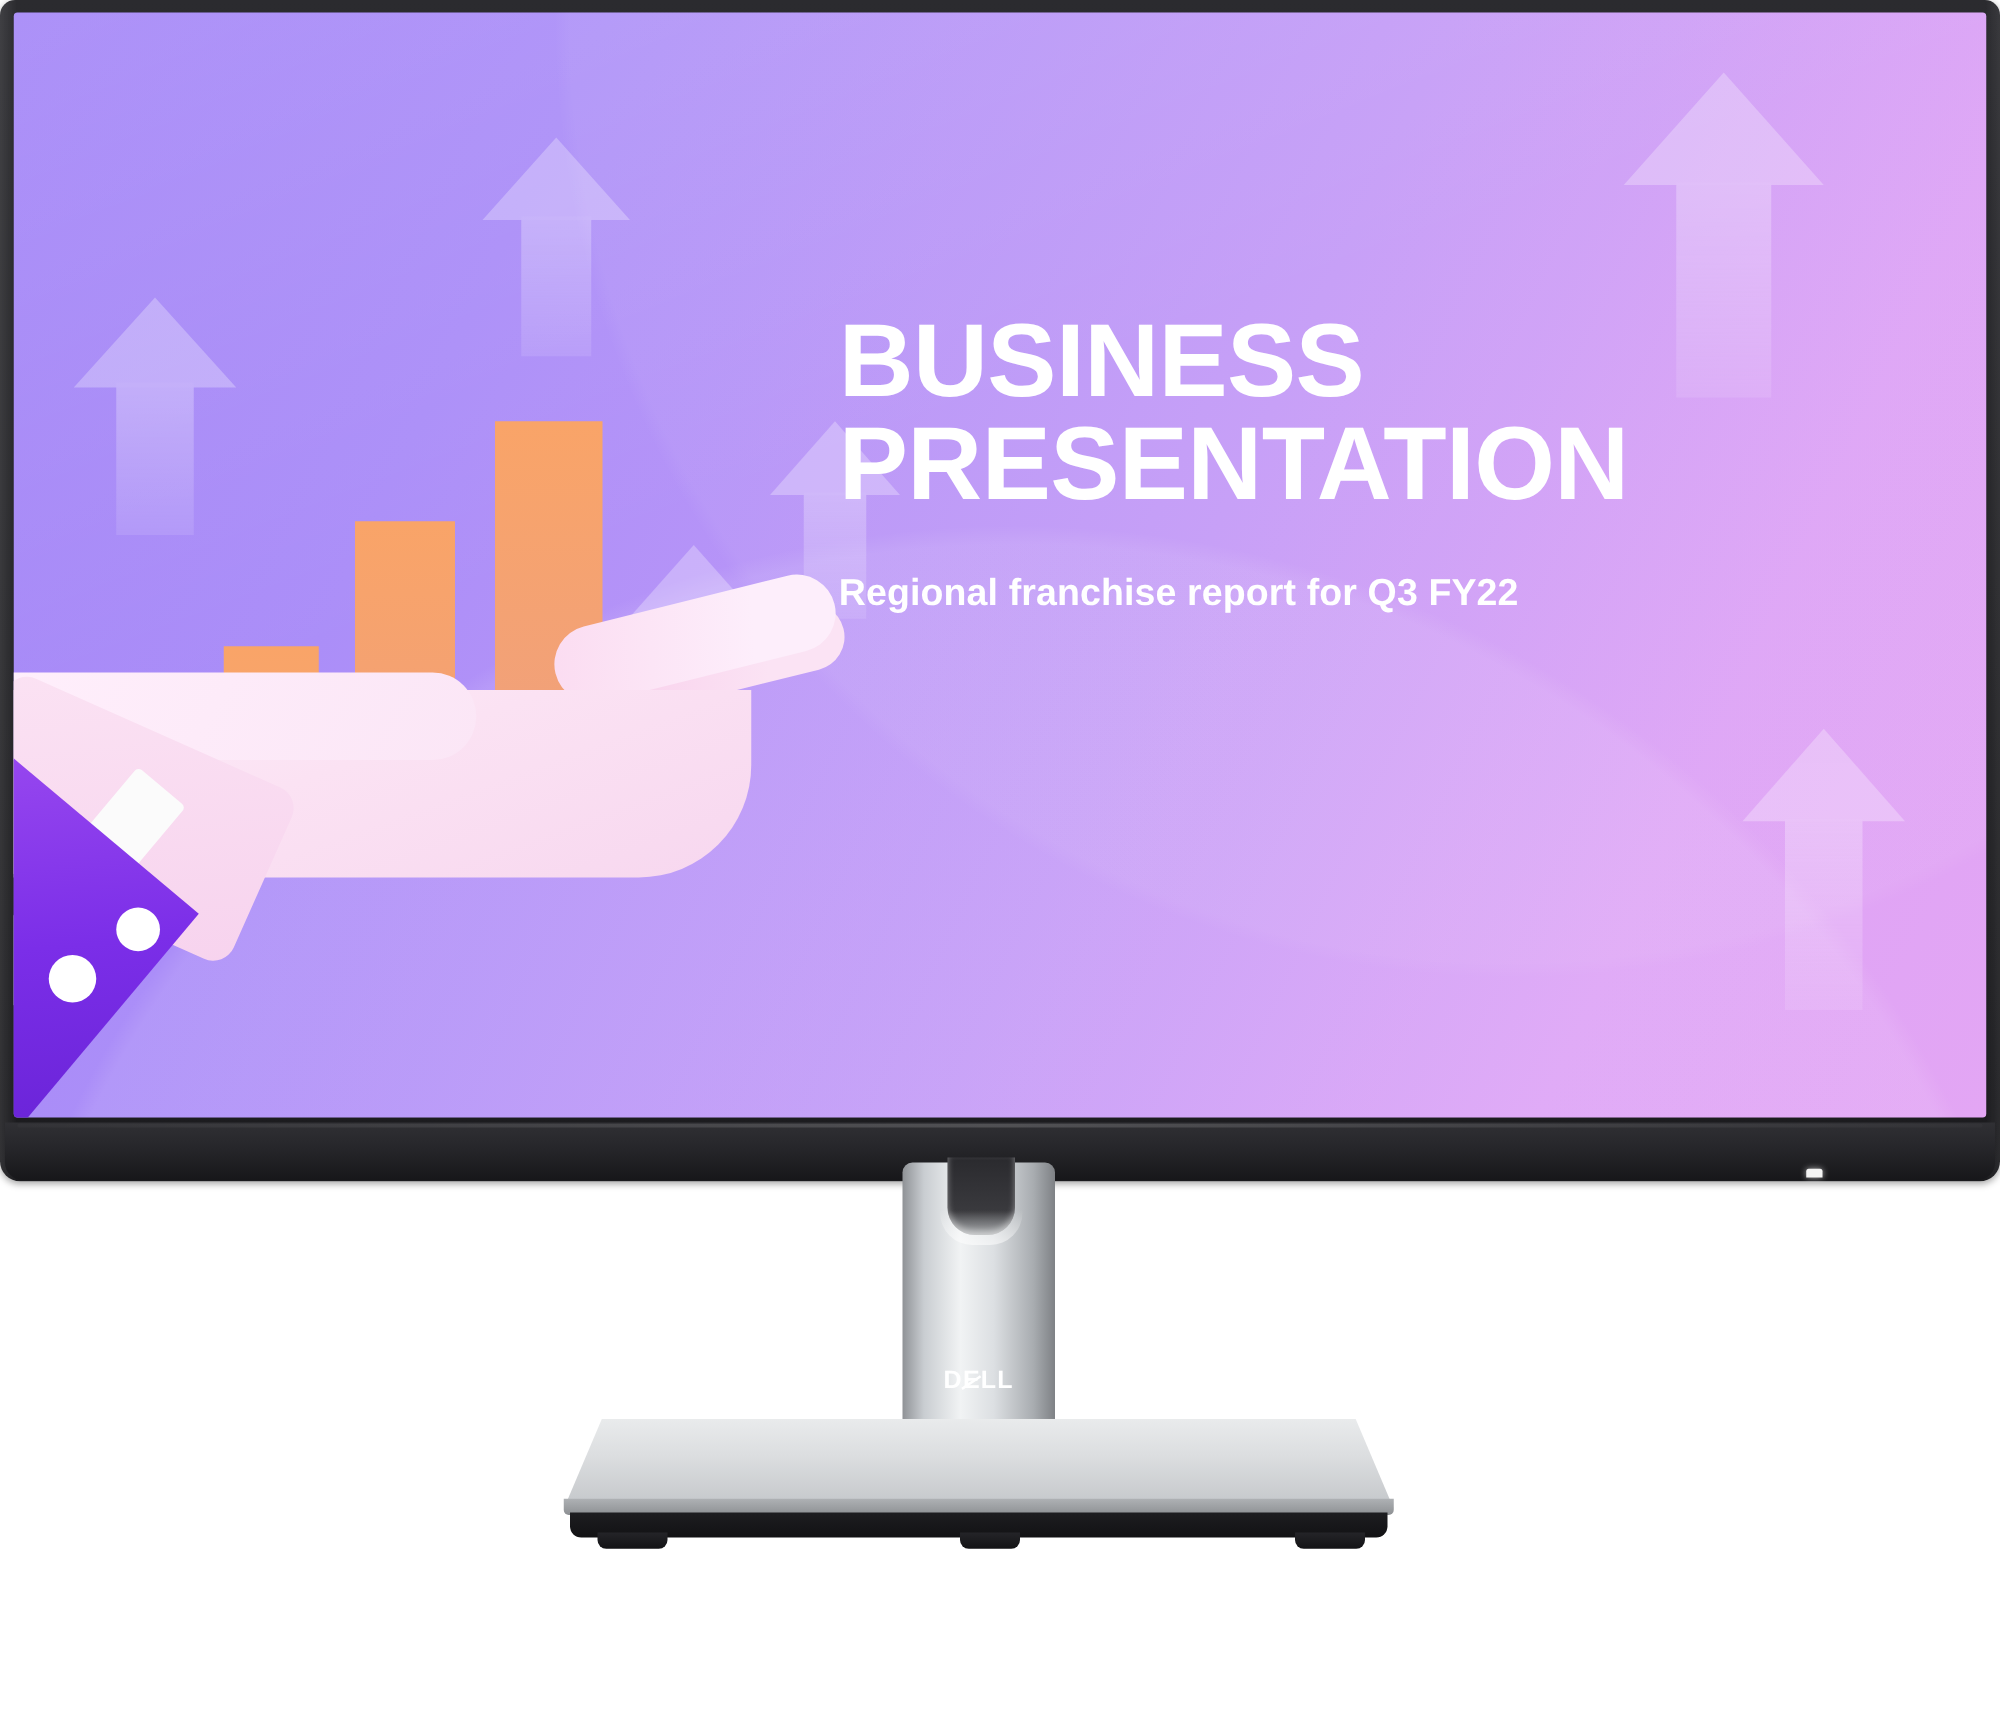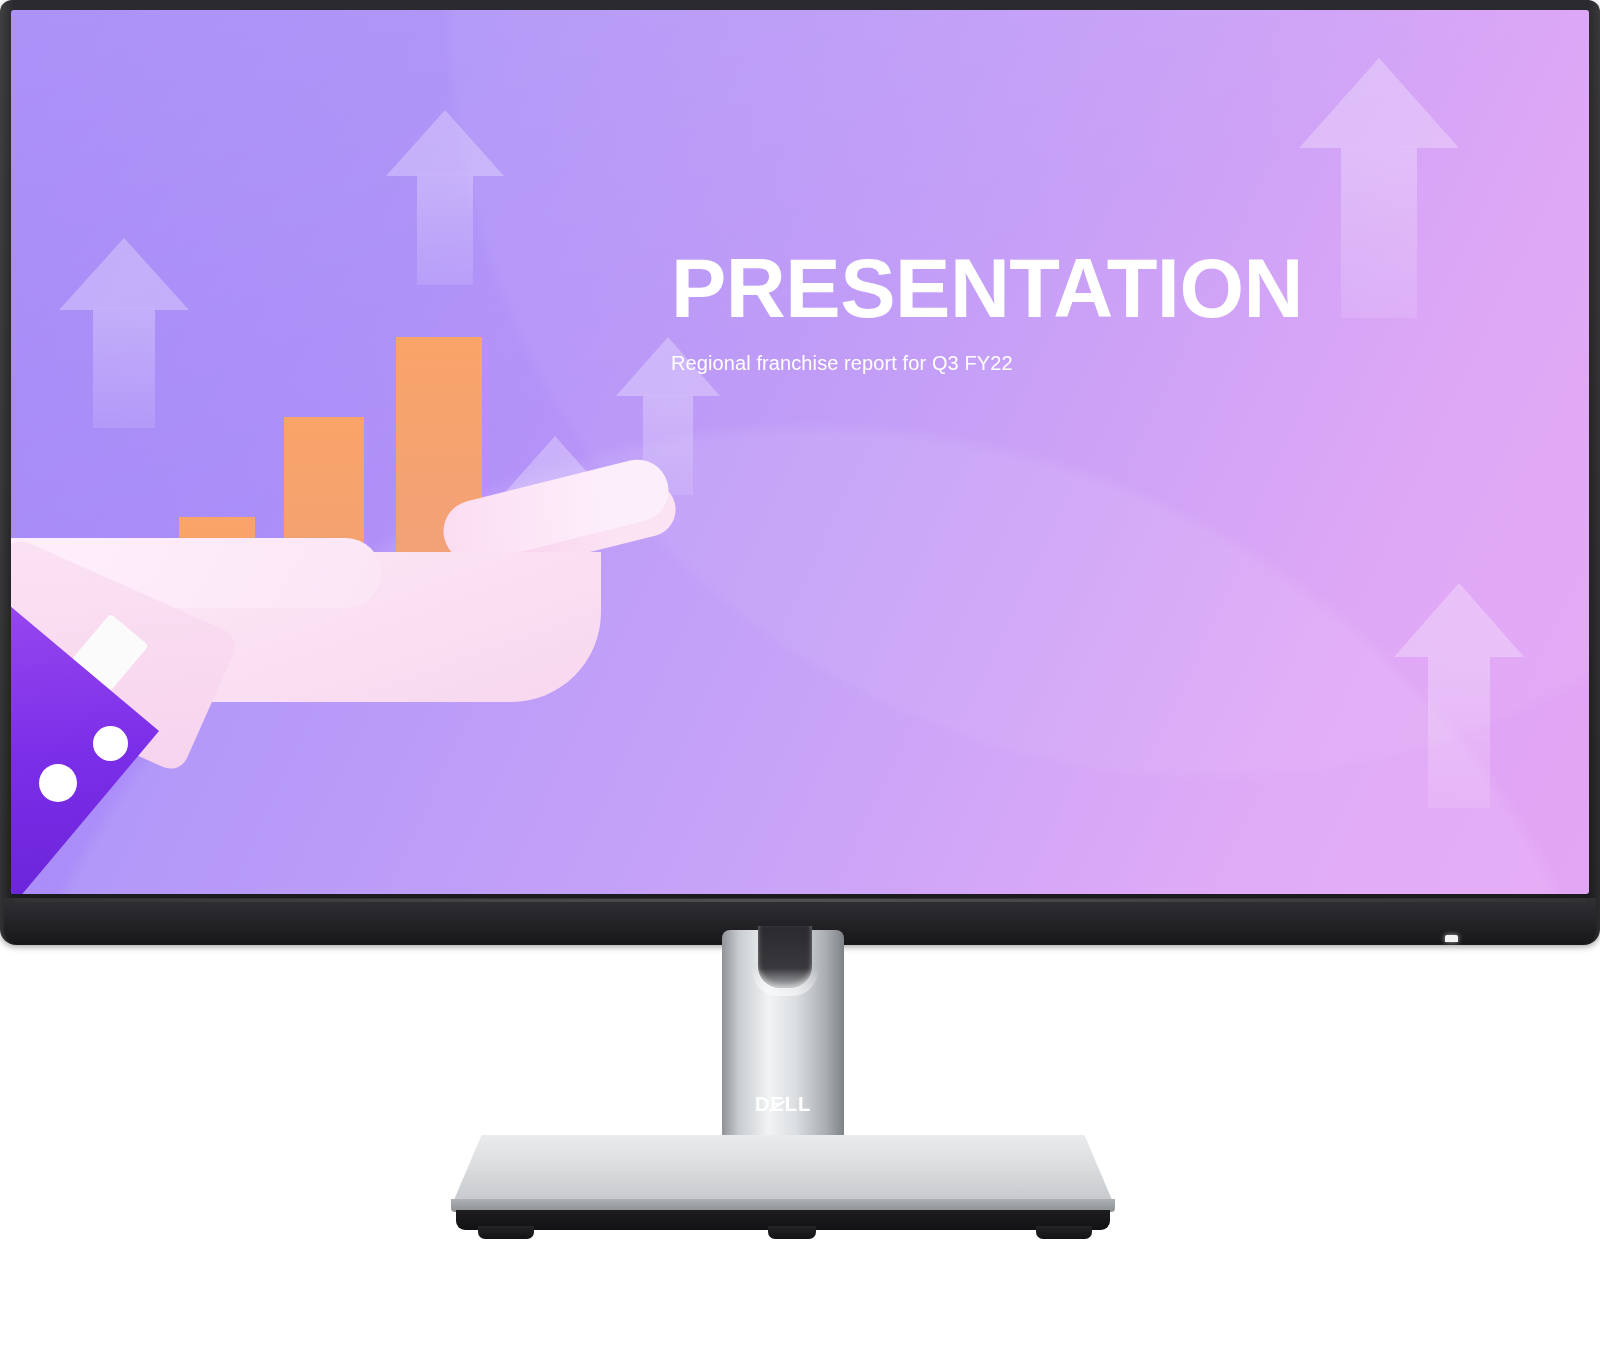--- a/index.html
+++ b/index.html
@@ -135,21 +135,21 @@
   .dot-1{ left:82px; top:446px; width:35px; height:35px; }
   .dot-2{ left:28px; top:484px; width:38px; height:38px; }
 
   
   .slide-text{ position:absolute; left:660px; top:238px; width:760px; }
   .title{
     color:#ffffff; font-weight:700; font-size:83px; line-height:0.99;
     letter-spacing:-0.5px;
   }
   .subtitle{
-    margin-top:22px; color:#ffffff; font-weight:400; font-size:20px;
+    margin-top:46px; color:#ffffff; font-weight:700; font-size:30px;
     letter-spacing:0.1px;
   }
   .body{
     margin-top:26px; color:rgba(255,255,255,.93); font-weight:400;
     font-size:21.5px; line-height:1.45; max-width:740px;
   }
 
   
   .stand{ position:absolute; left:0; top:930px; width:1400px; height:310px; }
 
@@ -261,20 +261,21 @@
         <div class="fingers"></div>
         <div class="wrist"></div>
         <div class="cuff-white"></div>
         <div class="sleeve"></div>
         <div class="dot dot-1"></div>
         <div class="dot dot-2"></div>
       </div>
 
       <div class="slide-text">
         <div class="title">
+          <div>BUSINESS</div>
           <div>PRESENTATION</div>
         </div>
         <div class="subtitle">Regional franchise report for Q3 FY22</div>
       </div>
 
     </div>
 
     <div class="chin"></div>
     <div class="chin-hl"></div>
     <div class="power-led"></div>

